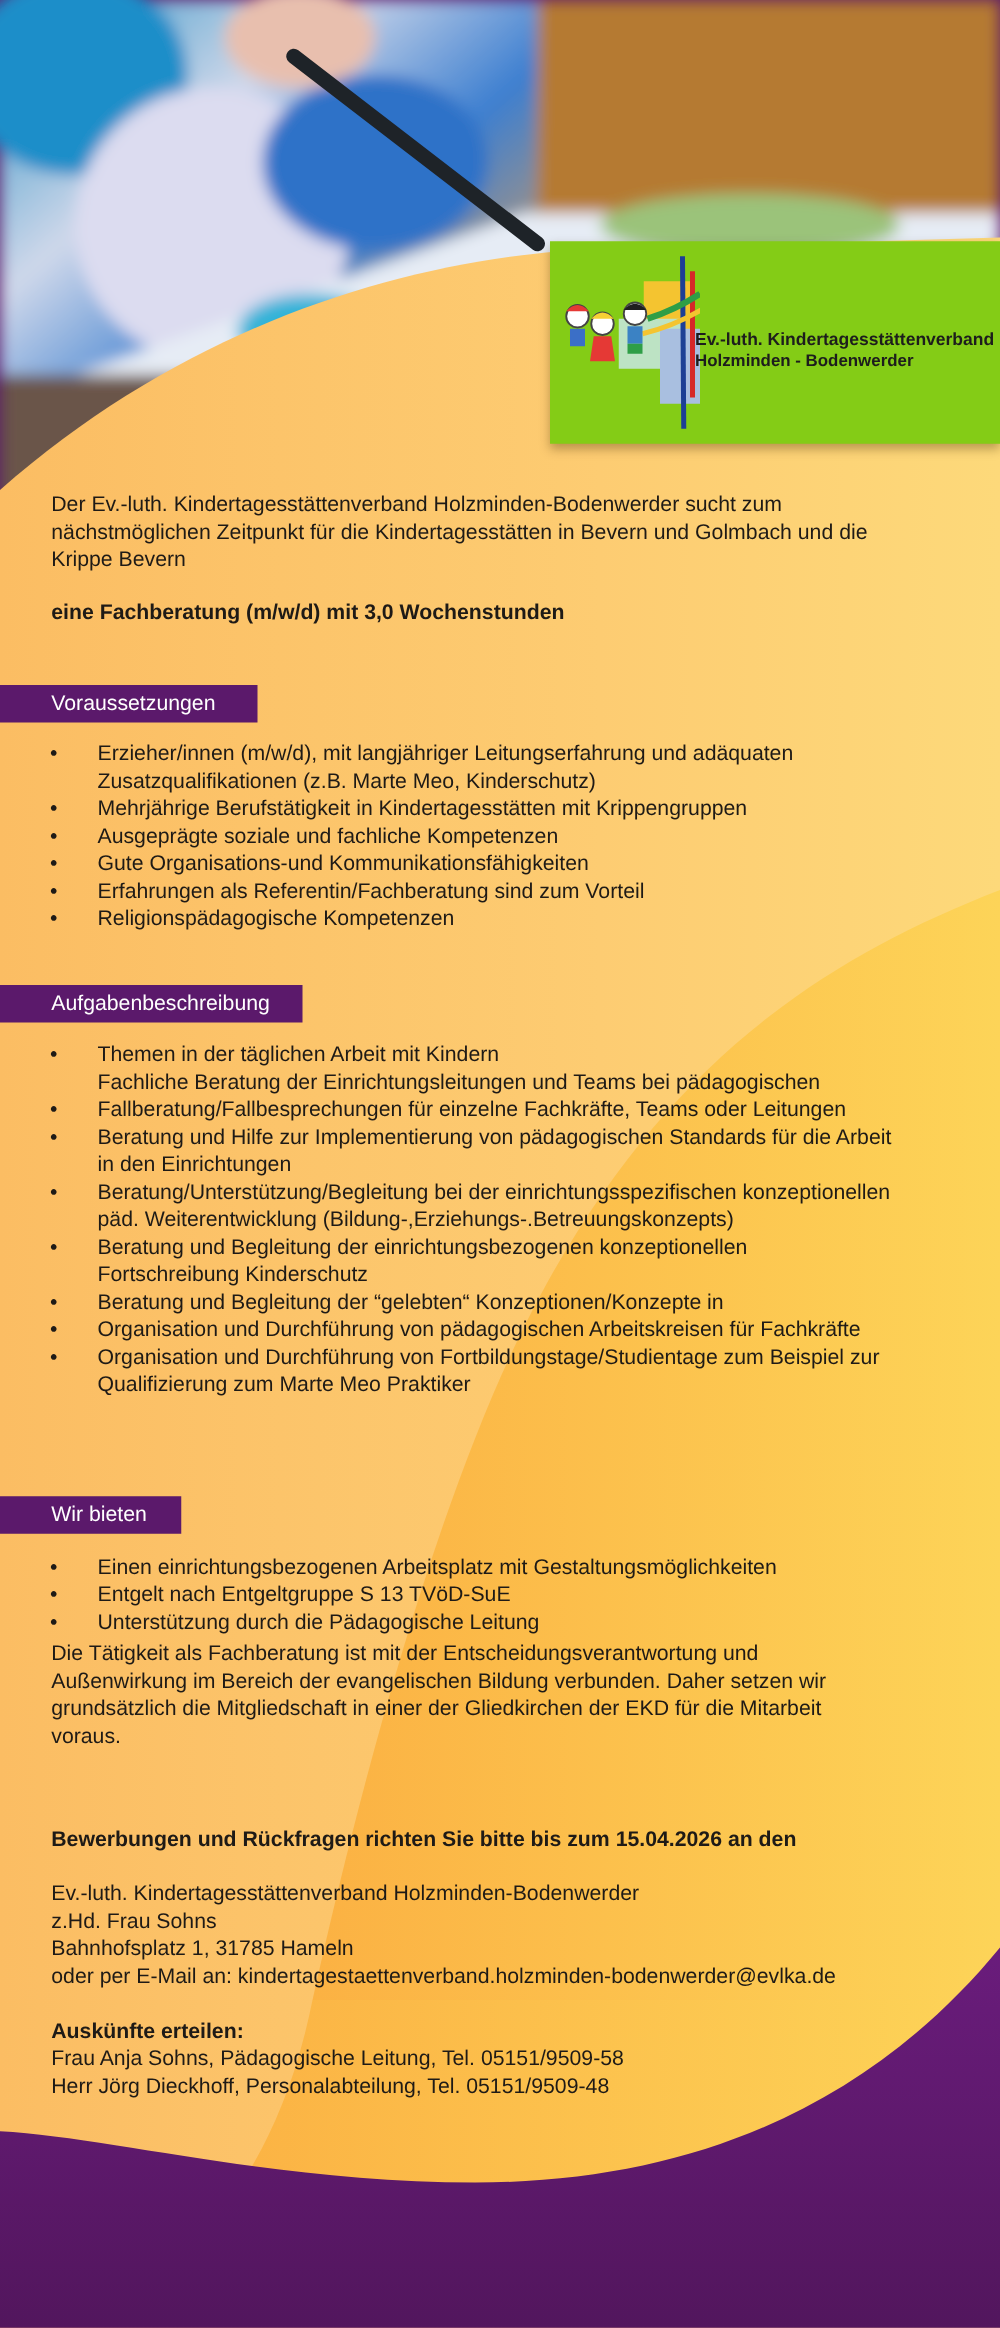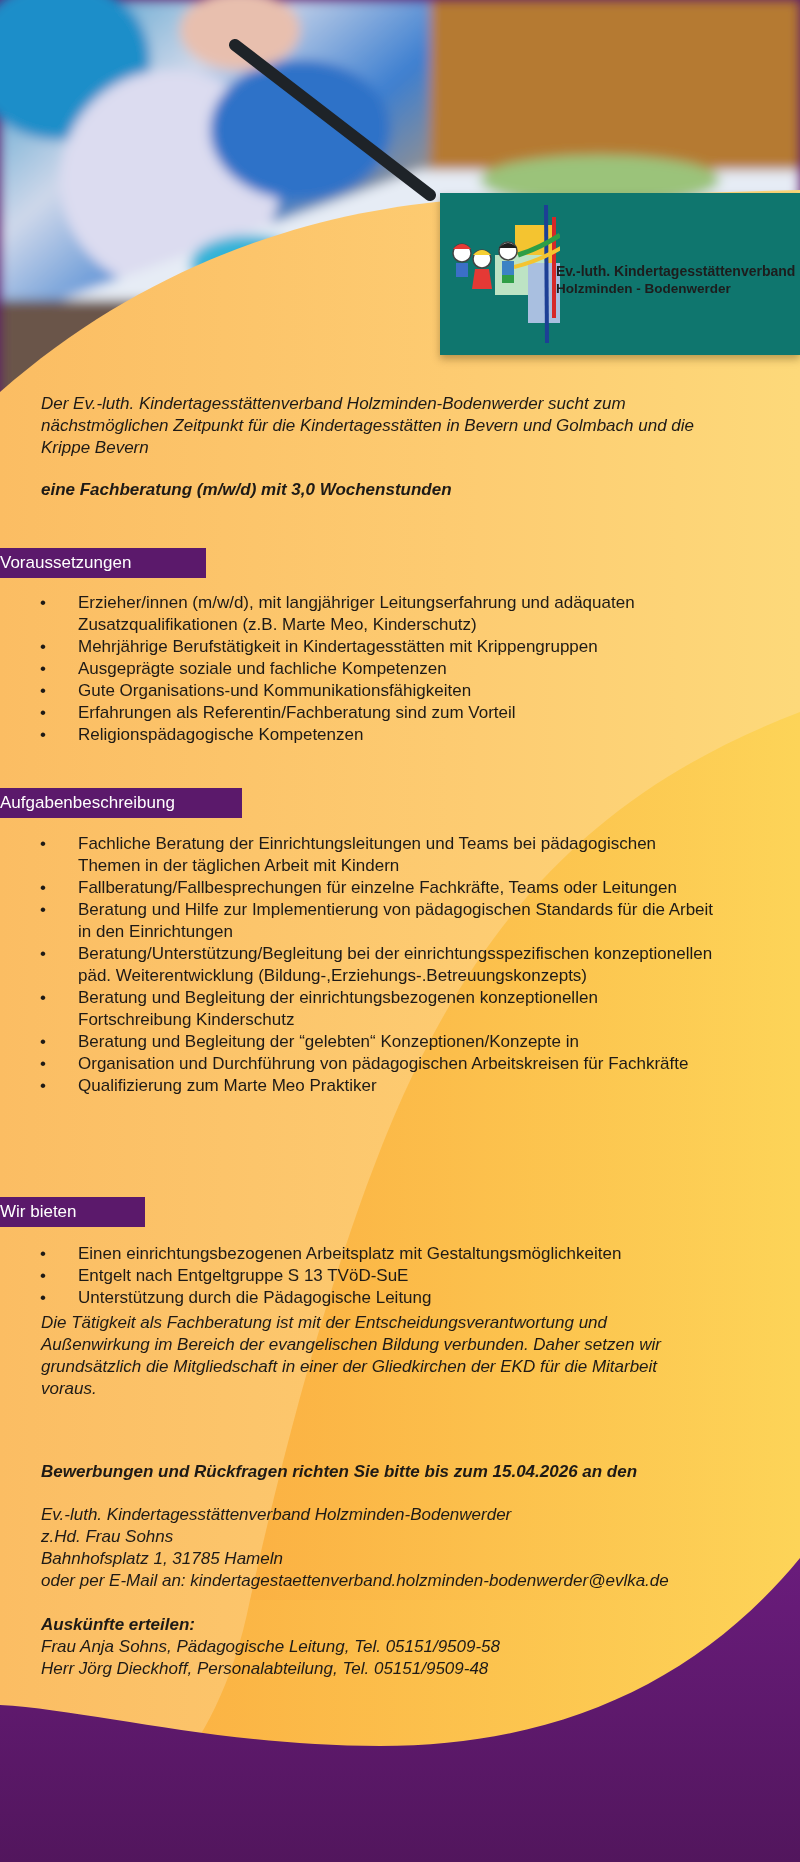--- a/index.html
+++ b/index.html
@@ -6,42 +6,41 @@
     body {
       width: 800px; height: 1862px; position: relative; overflow: hidden;
       font-family: "Liberation Sans", sans-serif; color: #1e1a16;
       background: #5a1968;
     }
     .layer { position: absolute; left: 0; top: 0; width: 800px; height: 1862px; }
     svg.bg { position: absolute; left: 0; top: 0; }
 
     .logo-box {
       position: absolute; left: 440px; top: 193px; width: 360px; height: 162px;
-      background: #0f766e; box-shadow: 0 4px 8px rgba(60,40,0,0.35);
+      background: #84cc16; box-shadow: 0 4px 8px rgba(60,40,0,0.35);
       overflow: hidden;
     }
     .logo-text-1 {
       position: absolute; left: 116px; top: 70px; font-weight: bold; font-size: 14px;
       white-space: nowrap; color: #1d1d1d;
     }
     .logo-text-2 {
       position: absolute; left: 116px; top: 88px; font-size: 13.5px; white-space: nowrap; color: #1d1d1d; font-weight: bold;
     }
 
     .content { position: absolute; left: 0; top: 0; width: 800px; }
     .p {
       position: absolute; left: 41px; width: 720px; font-size: 17px; line-height: 22px;
       margin: 0;
-      font-style: italic;
     }
     .bold { font-weight: bold; }
 
     .section-bar {
       position: absolute; left: 0; height: 30px; background: #5b196b; color: #ffffff;
-      font-size: 17px; line-height: 30px; box-sizing: border-box;
+      font-size: 17px; line-height: 30px; padding-left: 41px; box-sizing: border-box;
     }
 
     ul.bullets {
       position: absolute; left: 0; width: 760px; margin: 0; padding: 0; list-style: none;
       font-size: 17px; line-height: 22px;
     }
     ul.bullets li { position: relative; padding-left: 78px; }
     ul.bullets li .dot {
       position: absolute; left: 40px; top: 0; width: 10px;
     }
@@ -161,22 +160,22 @@
     <li>
         <span class="dot">•</span>
         <span class="line">Religionspädagogische Kompetenzen</span>
       </li>
   </ul>
 
   <div class="section-bar" style="top:788px;width:242px">Aufgabenbeschreibung</div>
   <ul class="bullets" style="top:833px">
     <li>
         <span class="dot">•</span>
+        <span class="line">Themen in der täglichen Arbeit mit Kindern</span>
         <span class="line">Fachliche Beratung der Einrichtungsleitungen und Teams bei pädagogischen</span>
-        <span class="line">Themen in der täglichen Arbeit mit Kindern</span>
       </li>
     <li>
         <span class="dot">•</span>
         <span class="line">Fallberatung/Fallbesprechungen für einzelne Fachkräfte, Teams oder Leitungen</span>
       </li>
     <li>
         <span class="dot">•</span>
         <span class="line">Beratung und Hilfe zur Implementierung von pädagogischen Standards für die Arbeit</span>
         <span class="line">in den Einrichtungen</span>
       </li>
@@ -193,20 +192,21 @@
     <li>
         <span class="dot">•</span>
         <span class="line">Beratung und Begleitung der “gelebten“ Konzeptionen/Konzepte in</span>
       </li>
     <li>
         <span class="dot">•</span>
         <span class="line">Organisation und Durchführung von pädagogischen Arbeitskreisen für Fachkräfte</span>
       </li>
     <li>
         <span class="dot">•</span>
+        <span class="line">Organisation und Durchführung von Fortbildungstage/Studientage zum Beispiel zur</span>
         <span class="line">Qualifizierung zum Marte Meo Praktiker</span>
       </li>
   </ul>
 
   <div class="section-bar" style="top:1197px;width:145px">Wir bieten</div>
   <ul class="bullets" style="top:1243px">
     <li>
         <span class="dot">•</span>
         <span class="line">Einen einrichtungsbezogenen Arbeitsplatz mit Gestaltungsmöglichkeiten</span>
       </li>

